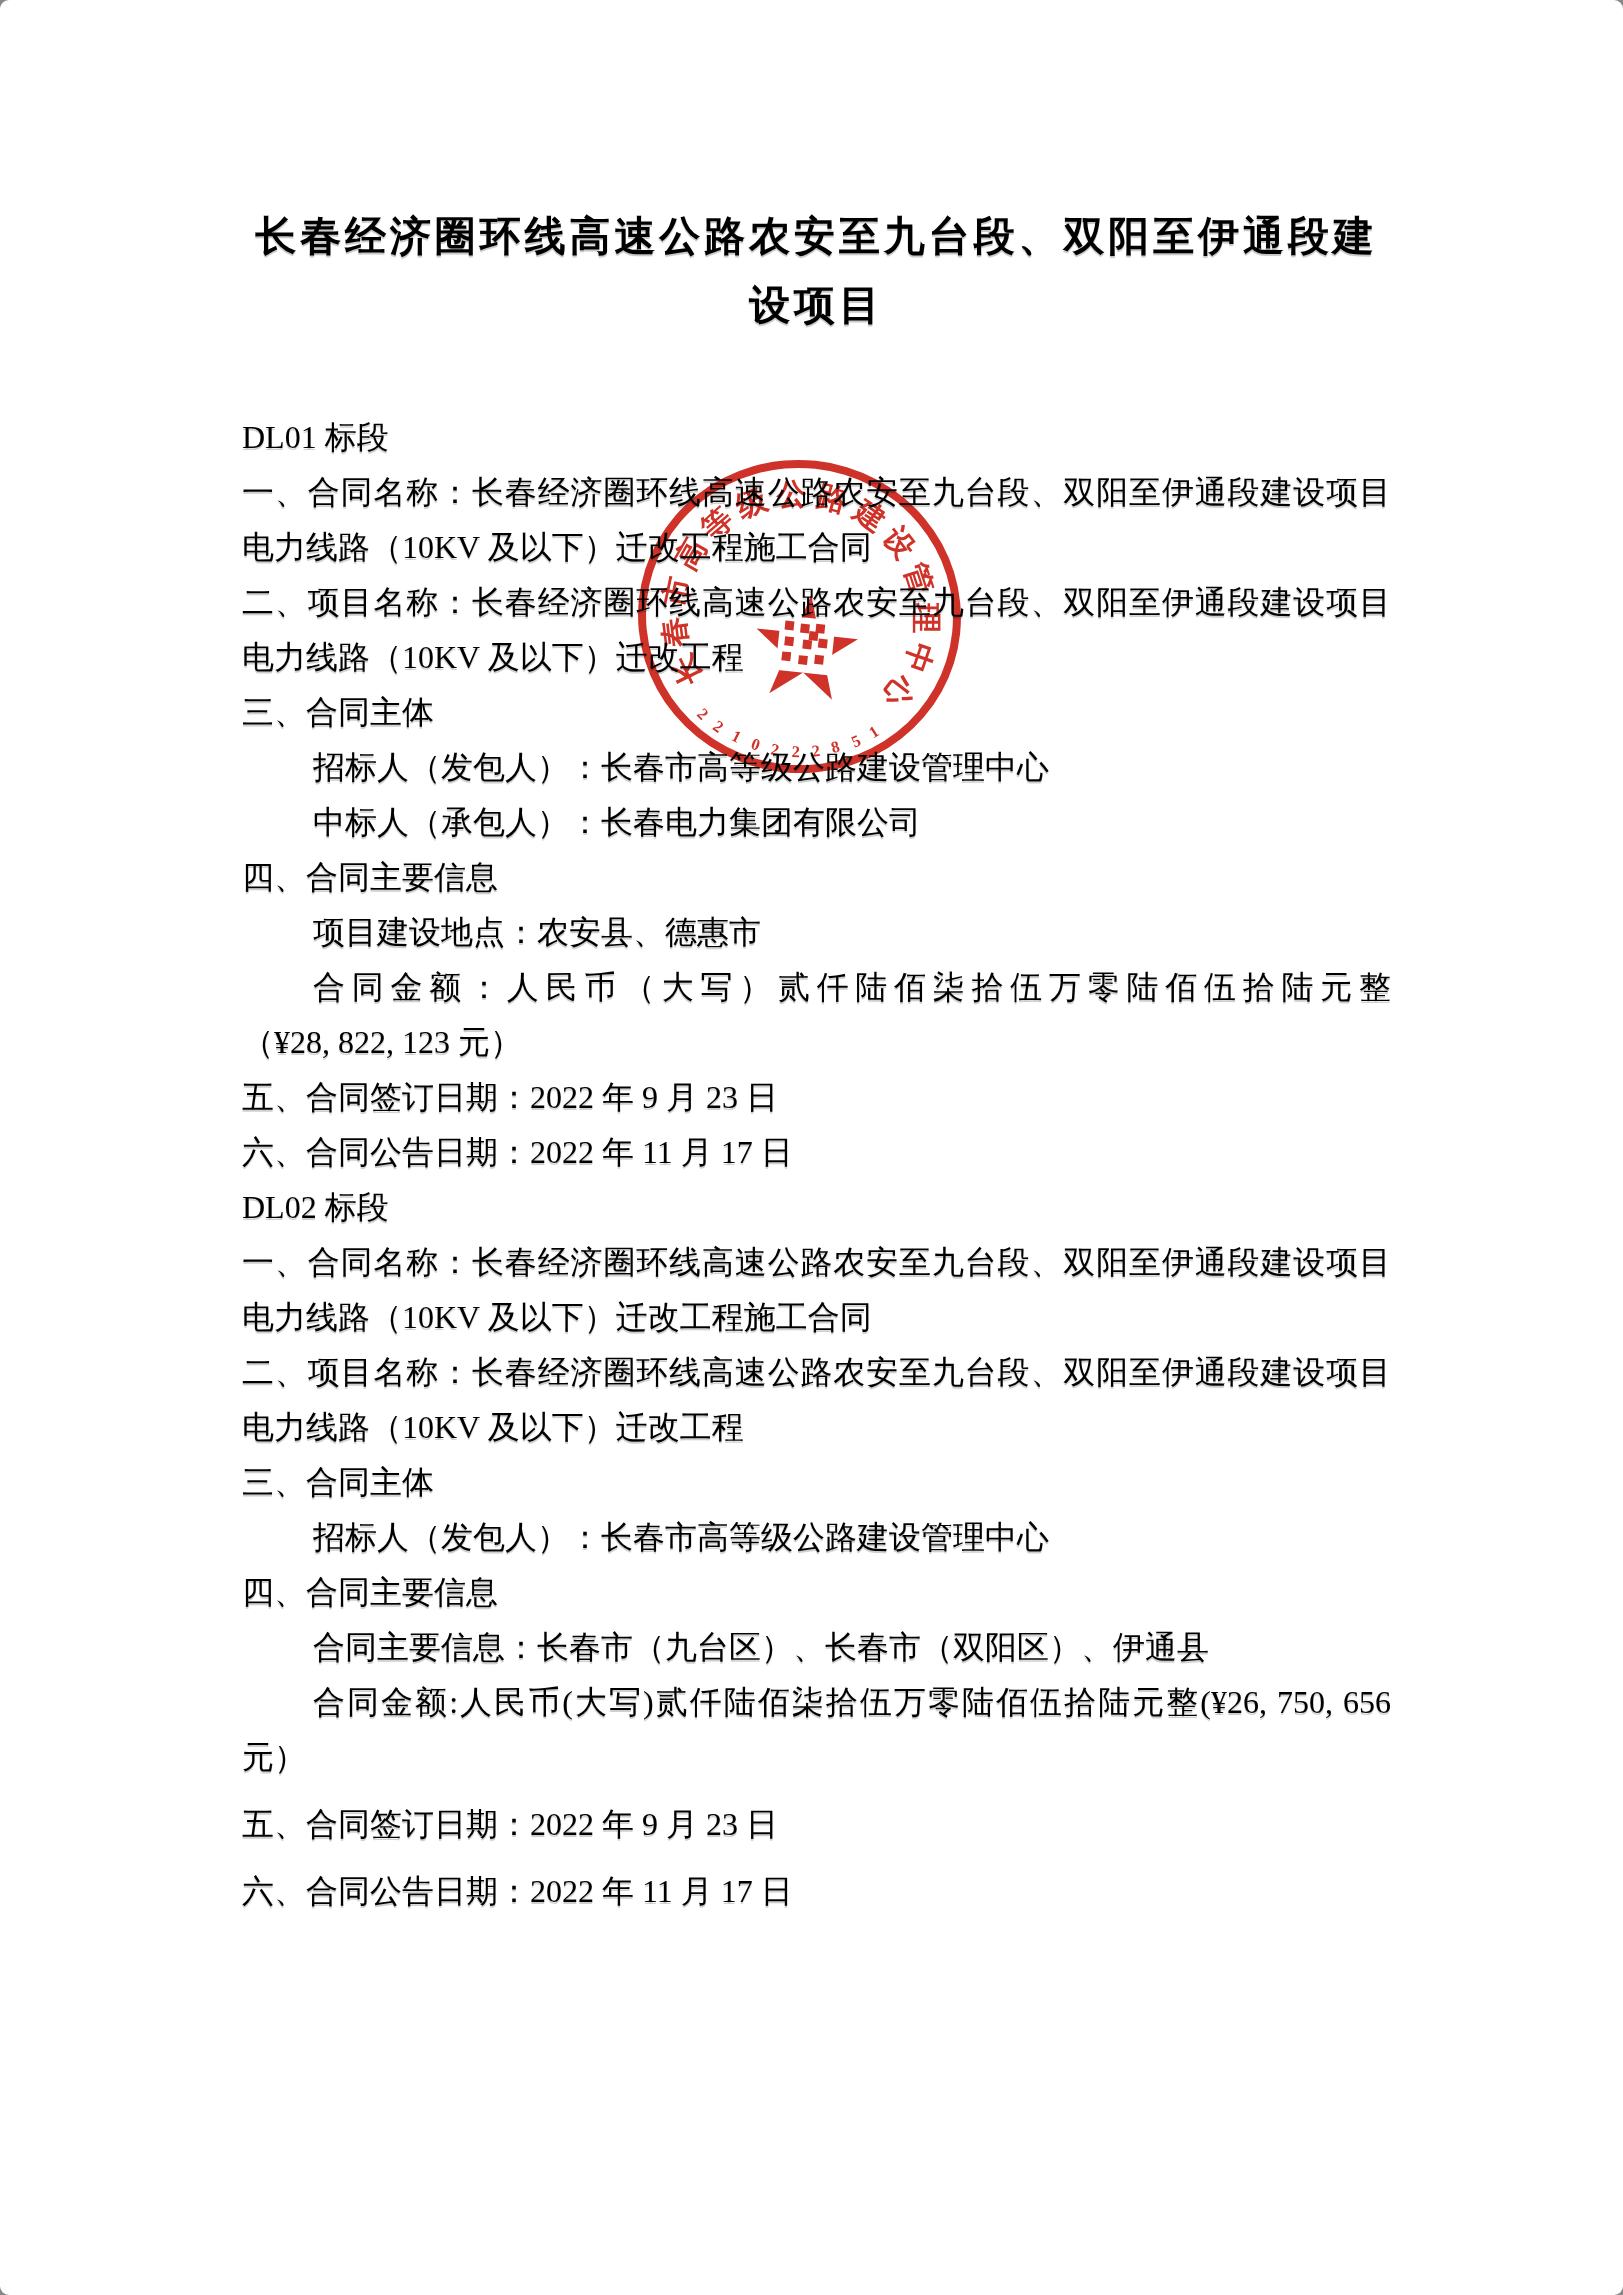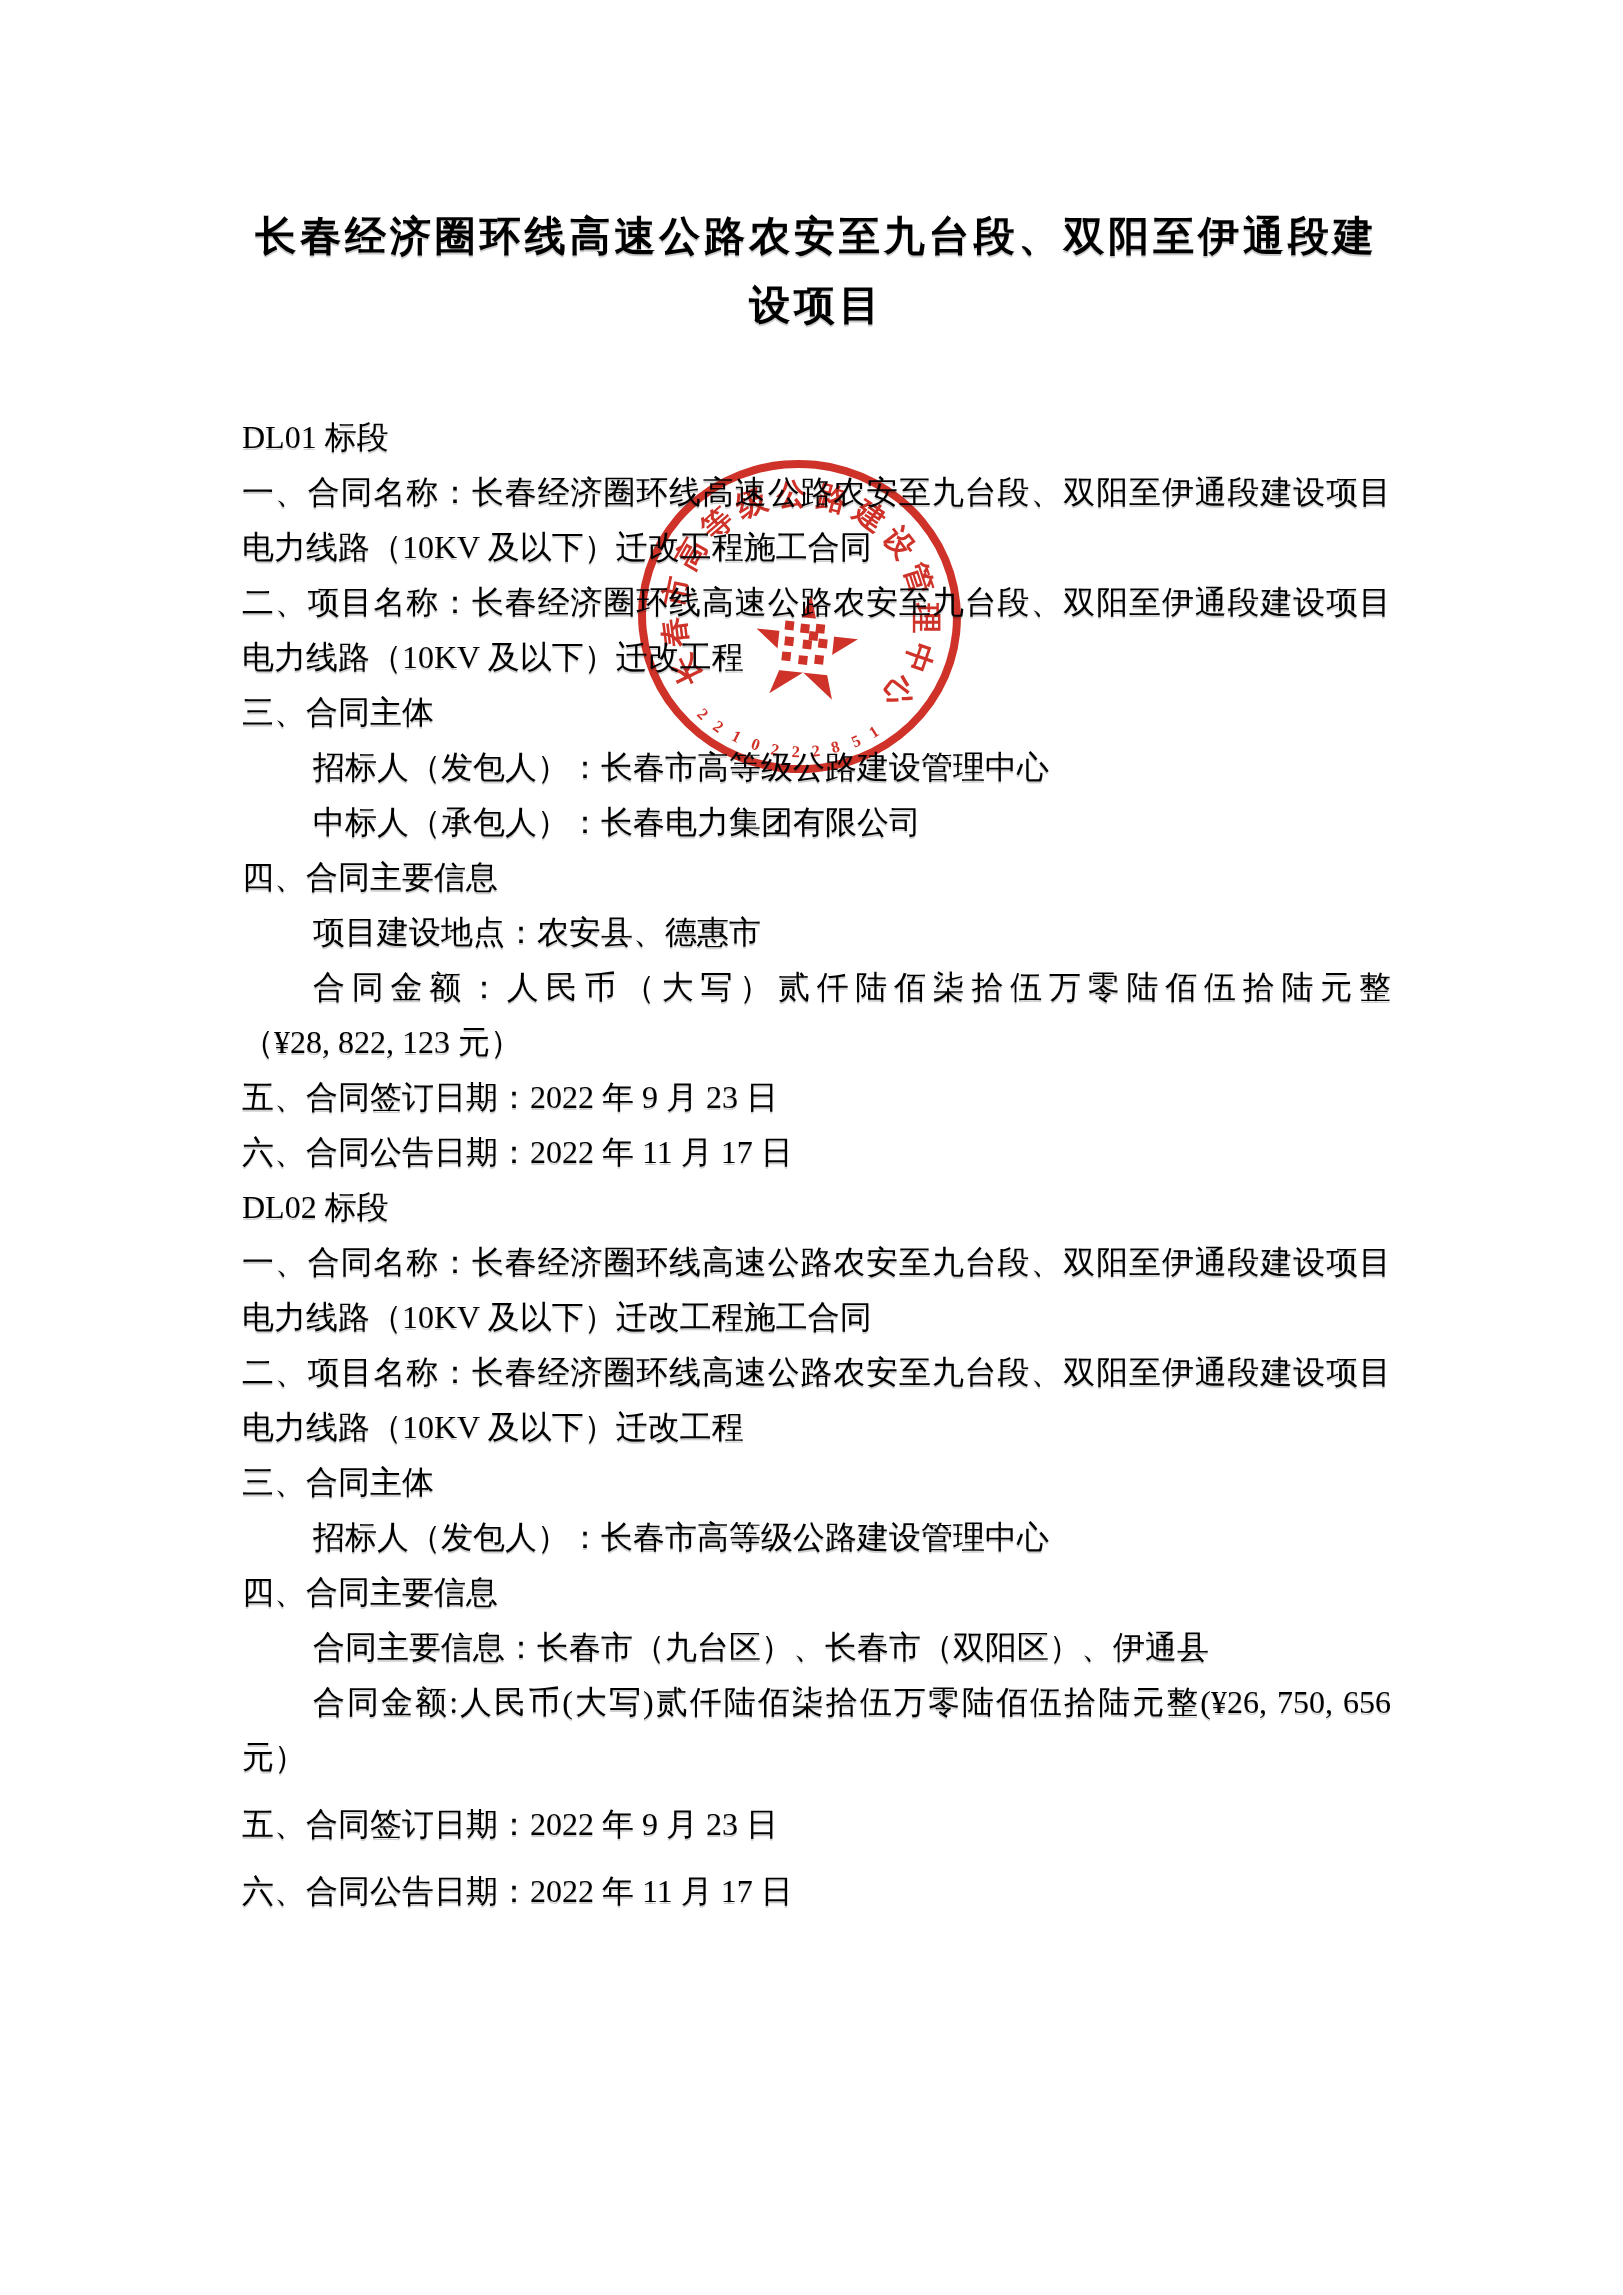--- a/index.html
+++ b/index.html
@@ -4,20 +4,21 @@
 <style>
   * { margin:0; padding:0; box-sizing:border-box; }
   html,body { background:#888; }
   .page {
     position:relative;
     width:1623px; height:2295px;
     background:#ffffff;
     overflow:hidden;
     font-family:"Liberation Serif", serif;
     color:#000;
+    border-radius:9px;
   }
   
   .title {
     position:absolute; left:242px; top:202px; width:1149px;
     text-align:center;
     font-family:"Liberation Sans", sans-serif;
     font-weight:700;
     font-size:41px;
     line-height:69px;
     letter-spacing:3.9px;

